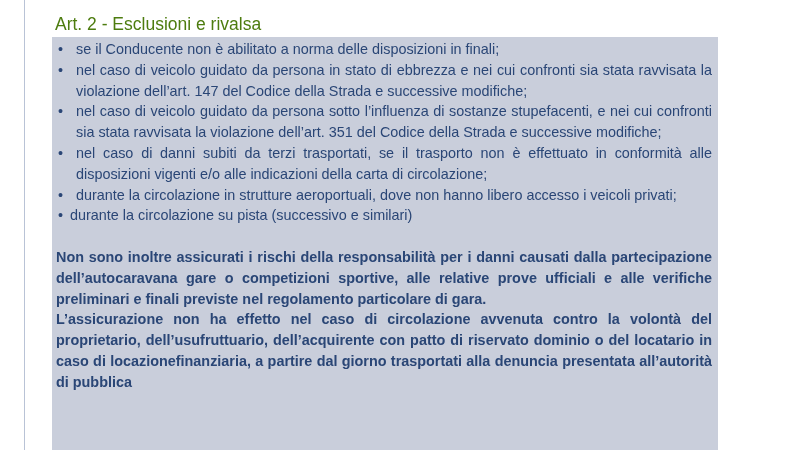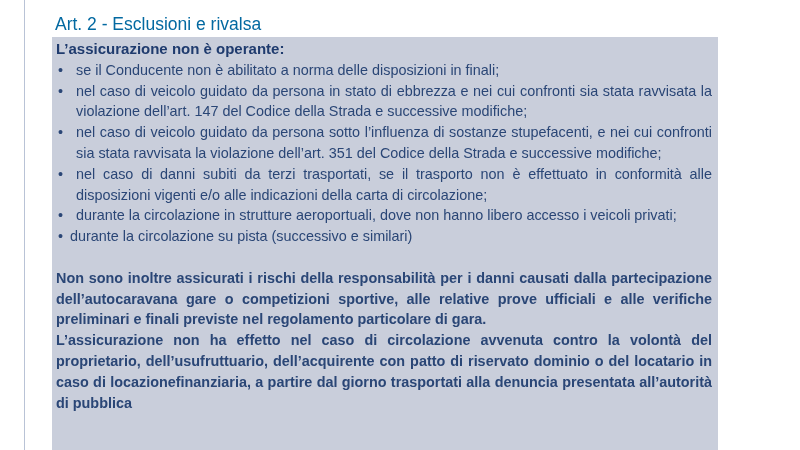--- a/index.html
+++ b/index.html
@@ -12,21 +12,21 @@
   .left-rule {
     position:absolute; left:24px; top:0; width:1px; height:450px;
     background:#b9c3d6;
   }
   .margin-note {
     position:absolute; left:0; width:22px; text-align:left;
     font-size:9px; color:#5a6f94; letter-spacing:0.5px; line-height:12px;margin-top:42px;
   }
   .title {
     position:absolute; left:55px; top:14px;
-    font-size:17.5px; color:#0369a1; font-weight:normal; white-space:nowrap;
+    font-size:17.5px; color:#4d7c0f; font-weight:normal; white-space:nowrap;
   }
   .box {
     position:absolute; left:52px; top:37px; width:666px; height:420px;
     background:#c9cedb;
   }
   .content {
     position:absolute; left:56px; top:39px; width:656px;
     font-size:14.4px; line-height:20.8px; color:#2a4676;
   }
   .subhead { font-weight:bold; color:#1f3b6e; font-size:15px; }
@@ -42,21 +42,20 @@
 
 <div class="left-rule"></div>
 <div class="margin-note" style="top:423px">mula</div>
 <div class="margin-note" style="top:437px">u d a</div>
 
 <div class="title">Art. 2 - Esclusioni e rivalsa</div>
 
 <div class="box"></div>
 
 <div class="content">
-  <div class="subhead">L’assicurazione non è operante:</div>
 
   <div class="bullet">
     <span class="dot">•</span>
     <span class="txt">se il Conducente non è abilitato a norma delle disposizioni in finali;</span>
   </div>
   <div class="bullet">
     <span class="dot">•</span>
     <span class="txt">nel caso di veicolo guidato da persona in stato di ebbrezza e nei cui confronti sia stata ravvisata la violazione dell’art. 147 del Codice della Strada e successive modifiche;</span>
   </div>
   <div class="bullet">

